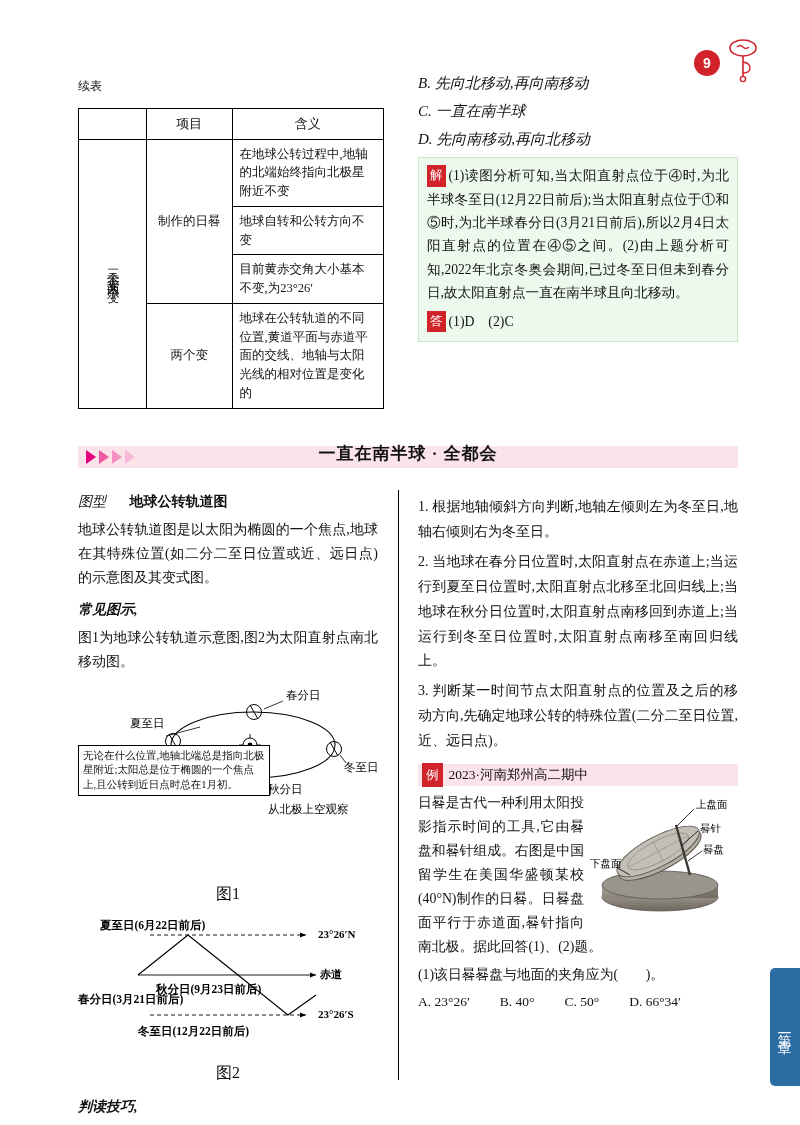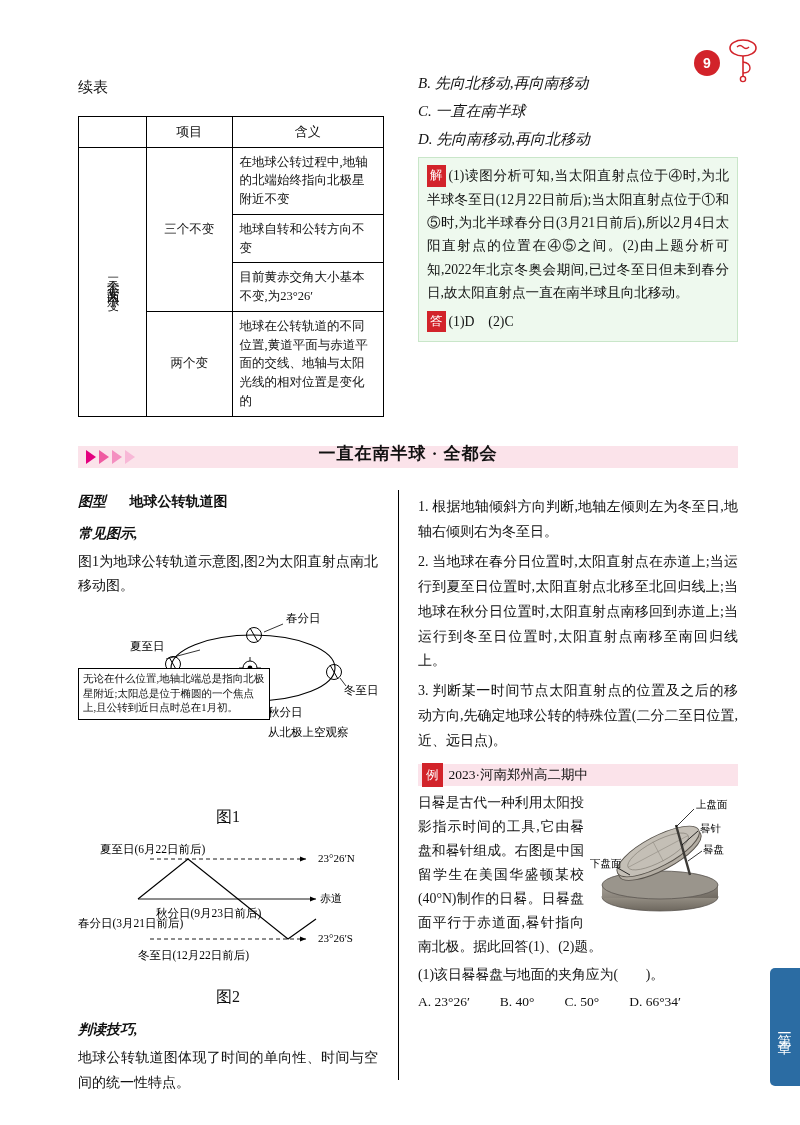--- a/index.html
+++ b/index.html
@@ -50,27 +50,27 @@
     top: 0px;
     width: 34px;
     height: 46px;
     color: #d2232a;
   }
   
   .cont-label {
     position: absolute;
     left: 78px;
     top: 78px;
-    font-size: 15px;
+    font-size: 12px;
   }
   
   .tbl {
     position: absolute;
     left: 78px;
-    top: 116px;
+    top: 108px;
     width: 306px;
     border-collapse: collapse;
     font-size: 12.5px;
     line-height: 1.5;
   }
   .tbl td, .tbl th {
     border: 1px solid #000;
     padding: 5px 7px;
     vertical-align: middle;
     font-weight: normal;
@@ -181,21 +181,21 @@
   }
   .divider {
     position: absolute;
     left: 398px;
     top: 490px;
     width: 1px;
     height: 590px;
     background: #000;
   }
   .lbl-bold {
-    font-weight: bold;
+    font-weight: normal;
     font-style: italic;
   }
   .sub-hd {
     font-weight: bold;
     font-style: italic;
     margin-top: 8px;
   }
   p.tx { margin: 4px 0 0 0; text-align: justify; }
   .numbered p { margin: 5px 0 0 0; text-align: justify; }
   
@@ -221,20 +221,21 @@
     padding: 3px 4px;
     background: #fff;
     z-index: 5;
   }
   
   .fig2 {
     position: relative;
     width: 300px;
     height: 140px;
     margin-top: 10px;
+    font-weight: bold;
   }
   
   .ex-head {
     margin-top: 10px;
     background: #fbe3ea;
     height: 22px;
     display: flex;
     align-items: center;
     padding-left: 4px;
     font-size: 13.5px;
@@ -310,21 +311,21 @@
     <tbody>
         <tr>
       <td class="col1 hdr"></td>
       <td class="col2 hdr">项目</td>
       <td class="col3 hdr">含义</td>
     </tr>
     <tr>
       <td class="col1" rowspan="4">
         <span class="vert">三个不变与两个变</span>
       </td>
-      <td class="col2" rowspan="3">三个不变</td>
+      <td class="col2" rowspan="3">制作的日晷</td>
       <td class="col3">在地球公转过程中,地轴的北端始终指向北极星附近不变</td>
     </tr>
     <tr>
       <td class="col3">地球自转和公转方向不变</td>
     </tr>
     <tr>
       <td class="col3">目前黄赤交角大小基本不变,为23°26′</td>
     </tr>
     <tr>
       <td class="col2">两个变</td>
@@ -357,20 +358,21 @@
     <div class="banner-title">一直在南半球 · 全都会</div>
   </div>
 
   <div class="divider"></div>
 
   <div class="col-left">
     <div>
       <span class="lbl-bold">图型</span>
       <span style="font-weight:bold;margin-left:20px;">地球公转轨道图</span>
     </div>
+    <p class="tx">地球公转轨道图是以太阳为椭圆的一个焦点,地球在其特殊位置(如二分二至日位置或近、远日点)的示意图及其变式图。</p>
 
     <div class="sub-hd">常见图示,</div>
     <p class="tx">图1为地球公转轨道示意图,图2为太阳直射点南北移动图。</p>
 
     <div class="fig1">
       <svg width="300" height="175" viewBox="0 0 300 175">
 
         <ellipse cx="175" cy="62" rx="82" ry="33" fill="none" stroke="#000" stroke-width="1.1"></ellipse>
 
         <circle cx="172" cy="62" r="7" fill="none" stroke="#000" stroke-width="1"></circle>

